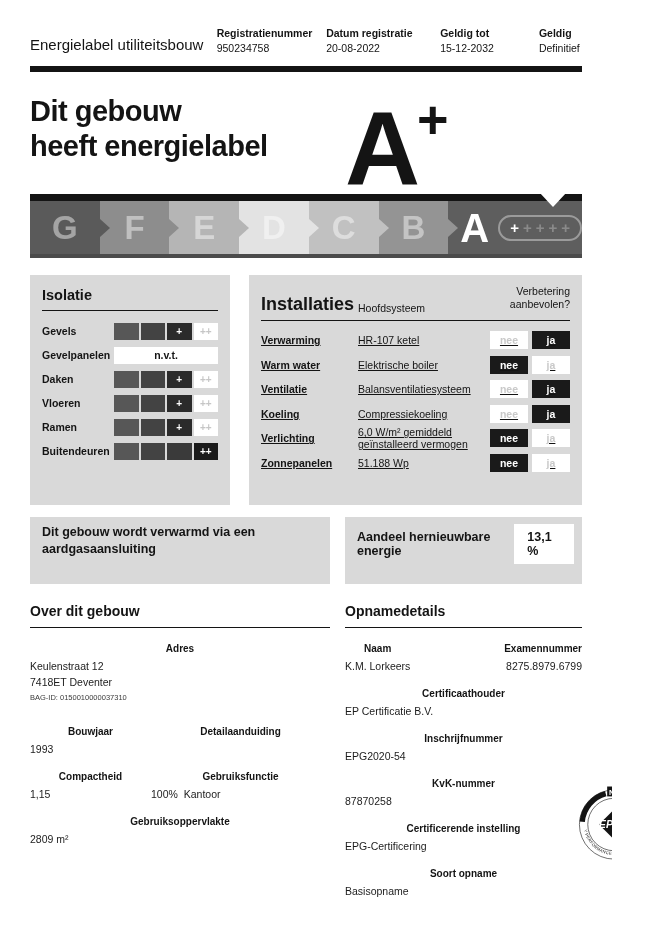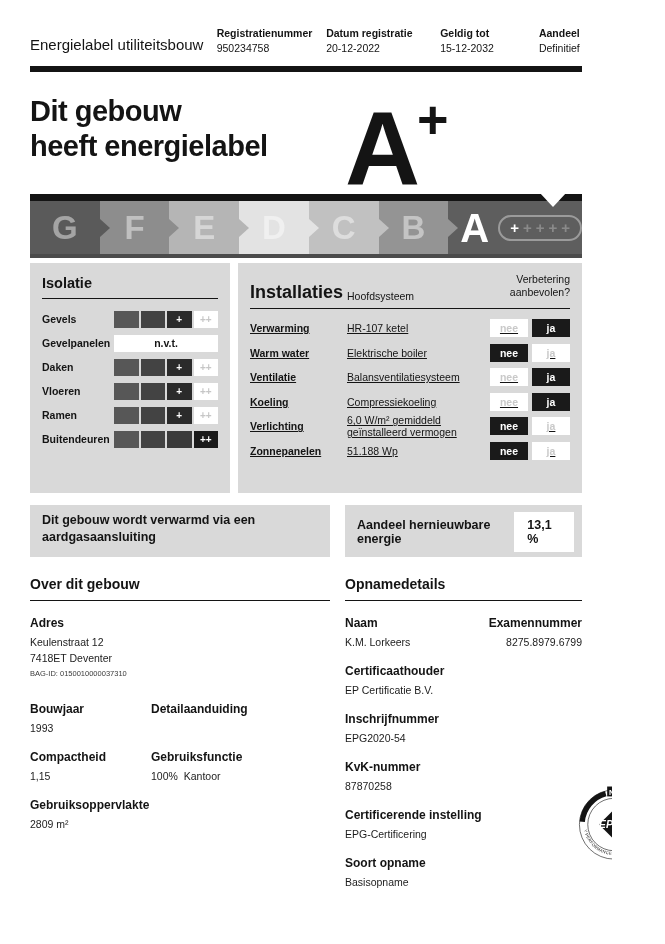--- a/index.html
+++ b/index.html
@@ -42,21 +42,21 @@
   .seg-a { flex:1; display:flex; align-items:center; padding-left:12px; gap:9px; }
   .a-letter { font-size:40px; font-weight:bold; color:#ffffff; line-height:1; }
   .pill { height:26px; border:2px solid rgba(255,255,255,0.38); border-radius:14px;
     display:flex; align-items:center; padding:0 10px; gap:4px; }
   .plus { font-size:15px; font-weight:bold; color:rgba(255,255,255,0.28); line-height:1; }
   .plus.active { color:#ffffff; }
   .notch { position:absolute; left:509px; top:-9px; width:0; height:0; z-index:9;
     border-left:14px solid transparent; border-right:14px solid transparent; border-top:15px solid #ffffff; }
 
   
-  .cards { margin-top:5px; display:flex; gap:8px; }
+  .cards { margin-top:17px; display:flex; gap:19px; }
   .card { background:#d9d9d9; height:230px; padding:12px; }
   .card-iso { width:200px; }
   .card-inst { flex:1; }
   .iso-head { font-size:14.5px; font-weight:bold; padding-bottom:7px; border-bottom:1.5px solid #141414; margin-bottom:8px; }
   .iso-row { display:flex; align-items:center; justify-content:space-between; height:24px; }
   .iso-label { font-size:10.5px; font-weight:bold; }
   .cellbar { display:flex; gap:2px; width:104px; }
   .cell { width:24.5px; height:17px; display:flex; align-items:center; justify-content:center;
     font-size:10px; font-weight:bold; color:#ffffff; }
   .c-g1{background:#575757}.c-g2{background:#434343}.c-g3{background:#2b2b2b}
@@ -75,31 +75,31 @@
   .inst-system { flex:1; font-size:10.5px; }
   .btns { display:flex; gap:4px; }
   .btn { width:38px; height:18px; line-height:18px; text-align:center; font-size:10.5px; font-weight:bold; }
   .btn.on { background:#1a1a1a; color:#ffffff; }
   .btn.off { background:#ffffff; color:#c9c9c9; }
 
   
   .banners { margin-top:12px; display:flex; gap:15px; }
   .banner { background:#d9d9d9; }
   .banner-left { width:300px; padding:7px 12px; font-size:12.5px; font-weight:bold; line-height:17px; }
-  .banner-right { flex:1; padding:7px 8px 5px 12px; display:flex; align-items:center; justify-content:space-between; }
+  .banner-right { flex:1; padding:7px 8px 20px 12px; display:flex; align-items:center; justify-content:space-between; }
   .banner-right .lbl { font-size:12.5px; font-weight:bold; }
   .value-box { background:#ffffff; padding:6px 13px; font-size:12.5px; font-weight:bold; }
 
   
   .details { margin-top:19px; display:flex; gap:15px; }
   .col-left { width:300px; }
   .col-right { flex:1; position:relative; }
   .sec-head { font-size:14px; font-weight:bold; padding-bottom:8px; border-bottom:1.5px solid #141414; margin-bottom:15px; }
   .field { margin-bottom:14px; }
-  .field .lbl { font-size:12px; font-weight:bold; margin-bottom:4px; }
+  .field .lbl { font-size:10px; font-weight:bold; margin-bottom:4px;text-align:center; }
   .field .val { font-size:10.5px; line-height:16px; color:#1c1c1c; }
   .bag { font-size:7.5px; color:#3a3a3a; margin-top:3px; }
   .two-col { display:flex; }
   .two-col .fc1 { width:121px; }
   .two-col .fc2 { flex:1; }
   .naam-row { display:flex; justify-content:space-between; }
   .exam { text-align:right; }
   .gap-after { margin-bottom:24px; }
 
   
@@ -112,28 +112,28 @@
   <div class="content">
 
     <div class="hdr">
       <div class="hdr-title">Energielabel utiliteitsbouw</div>
       <div class="hdr-field hf1">
         <div class="lbl">Registratienummer</div>
         <div class="val">950234758</div>
       </div>
       <div class="hdr-field hf2">
         <div class="lbl">Datum registratie</div>
-        <div class="val">20-12-2022</div>
+        <div class="val">20-08-2022</div>
       </div>
       <div class="hdr-field hf3">
         <div class="lbl">Geldig tot</div>
         <div class="val">15-12-2032</div>
       </div>
       <div class="hdr-field hf4">
-        <div class="lbl">Aandeel</div>
+        <div class="lbl">Geldig</div>
         <div class="val">Definitief</div>
       </div>
     </div>
     <div class="black-bar"></div>
 
     <div class="hero">
       <div class="hero-text">
         <div>Dit gebouw</div>
         <div>heeft energielabel</div>
       </div>

